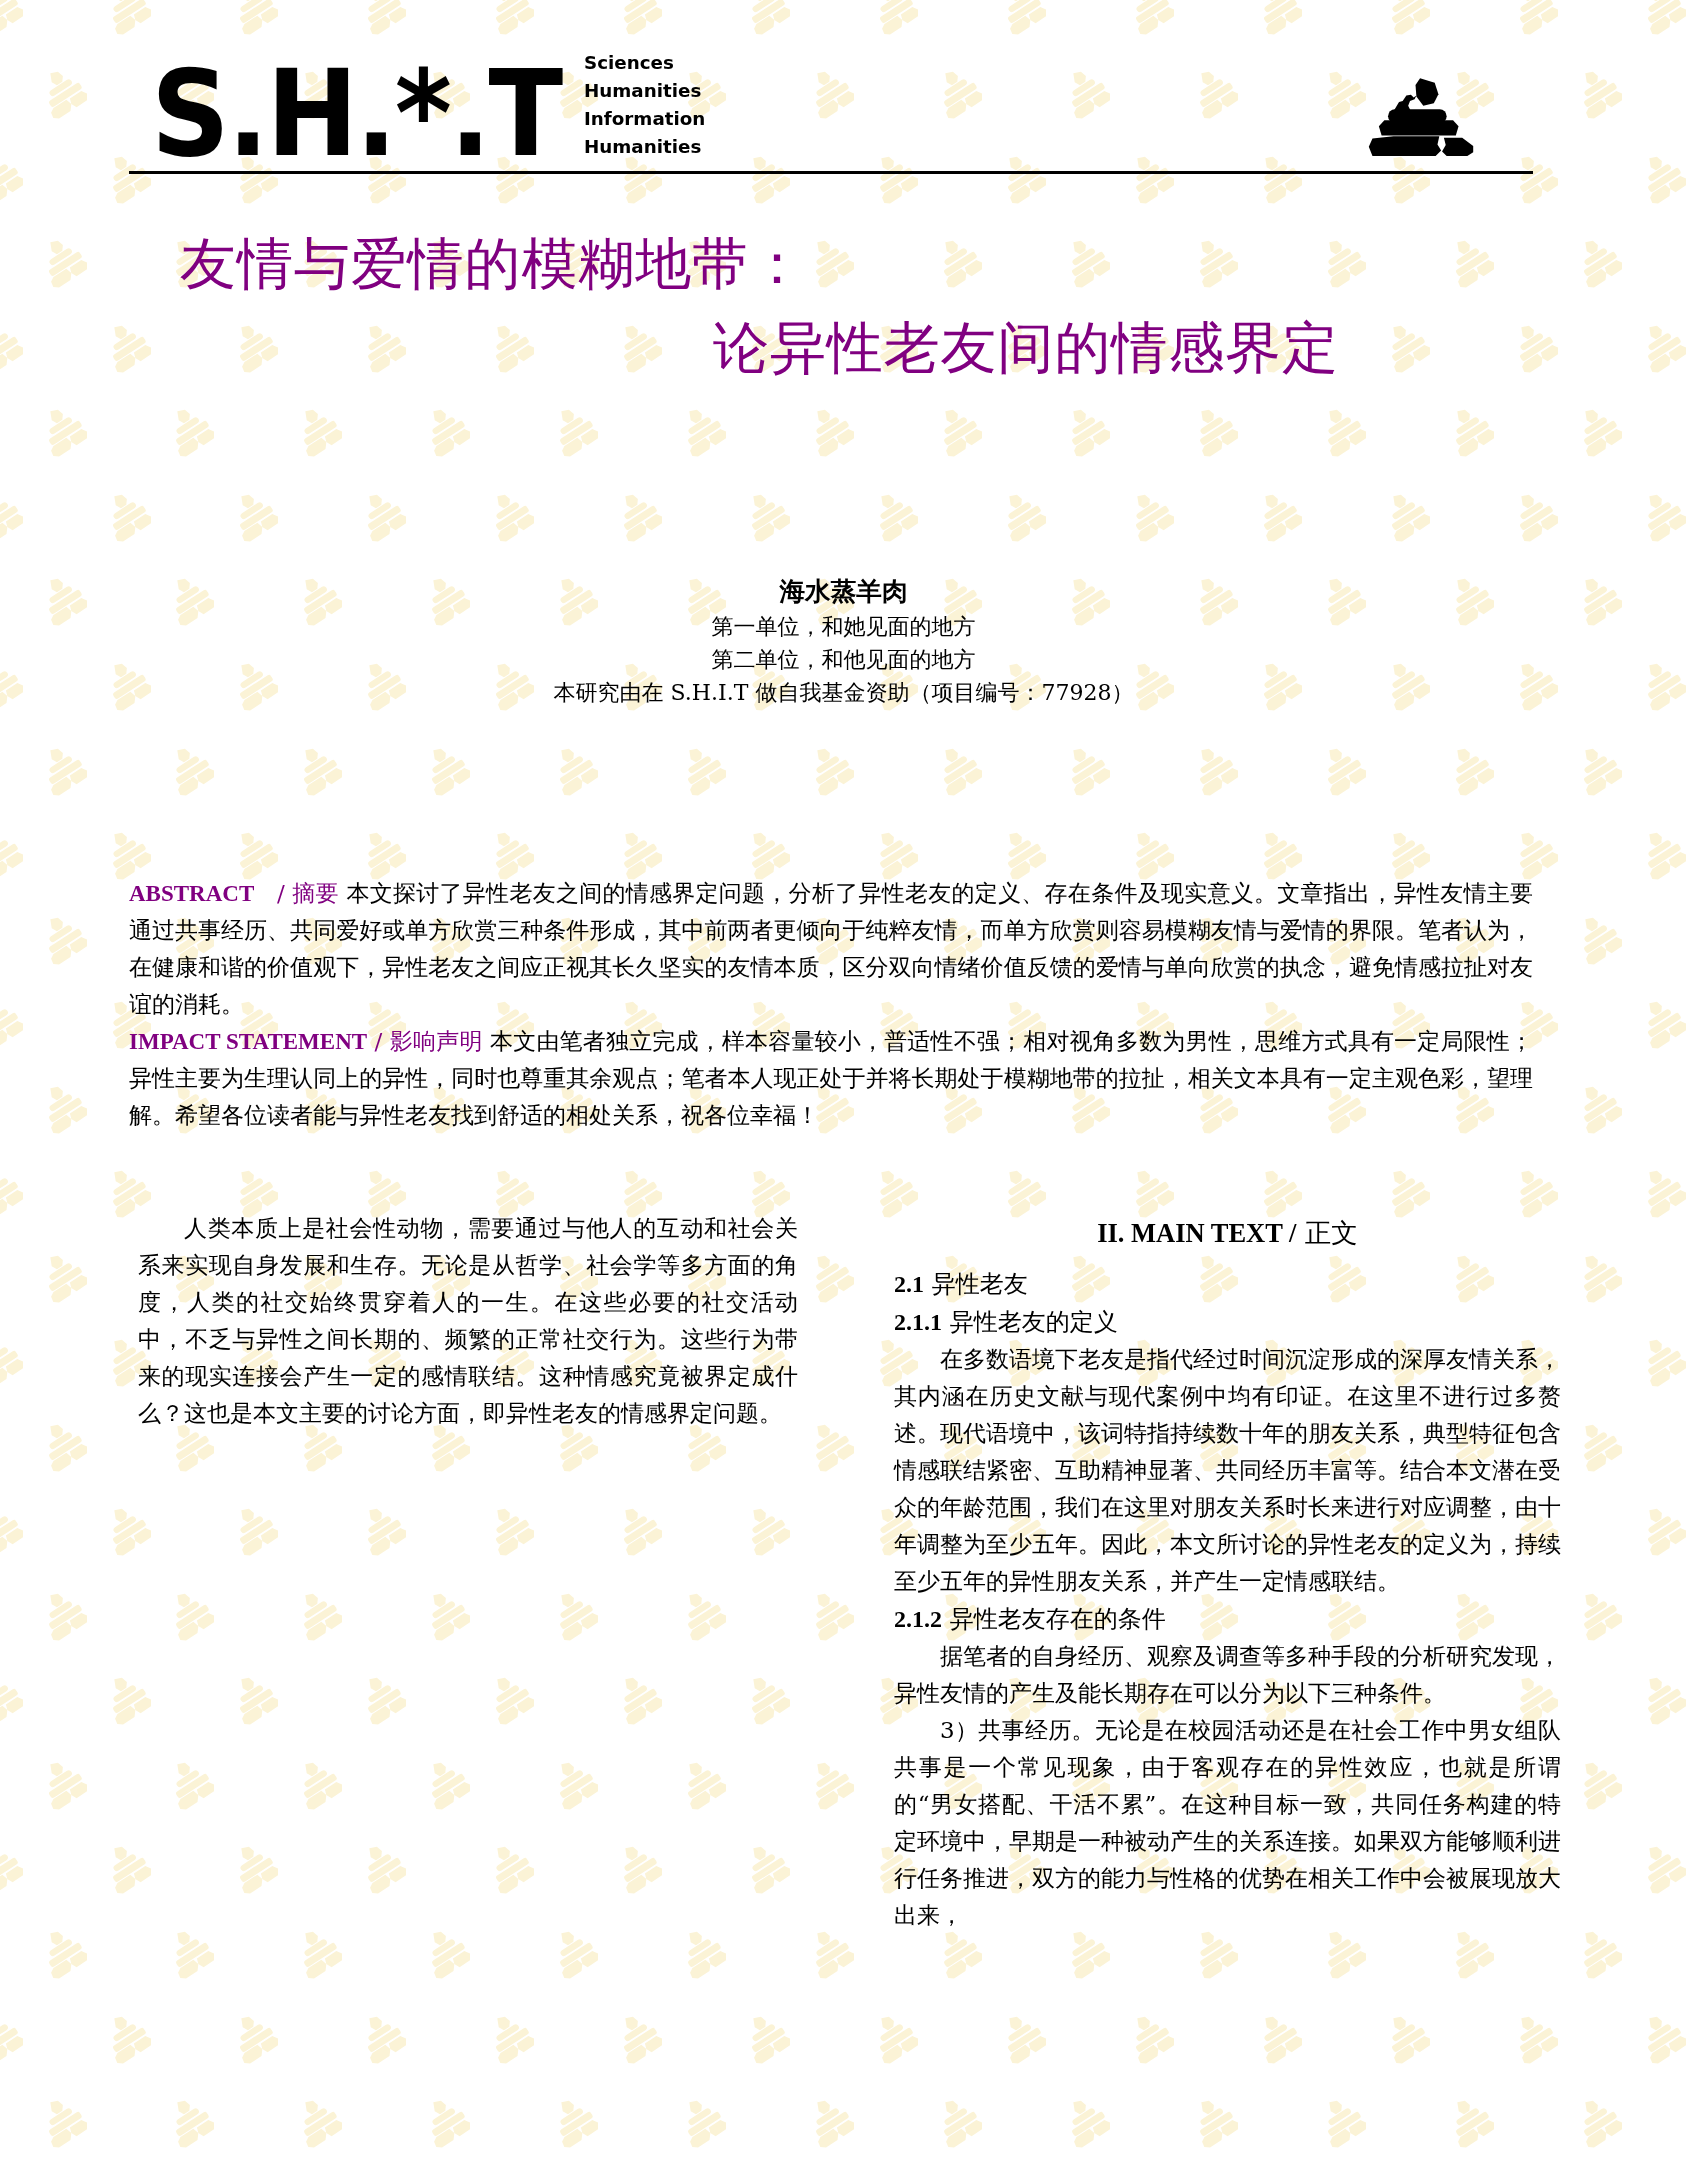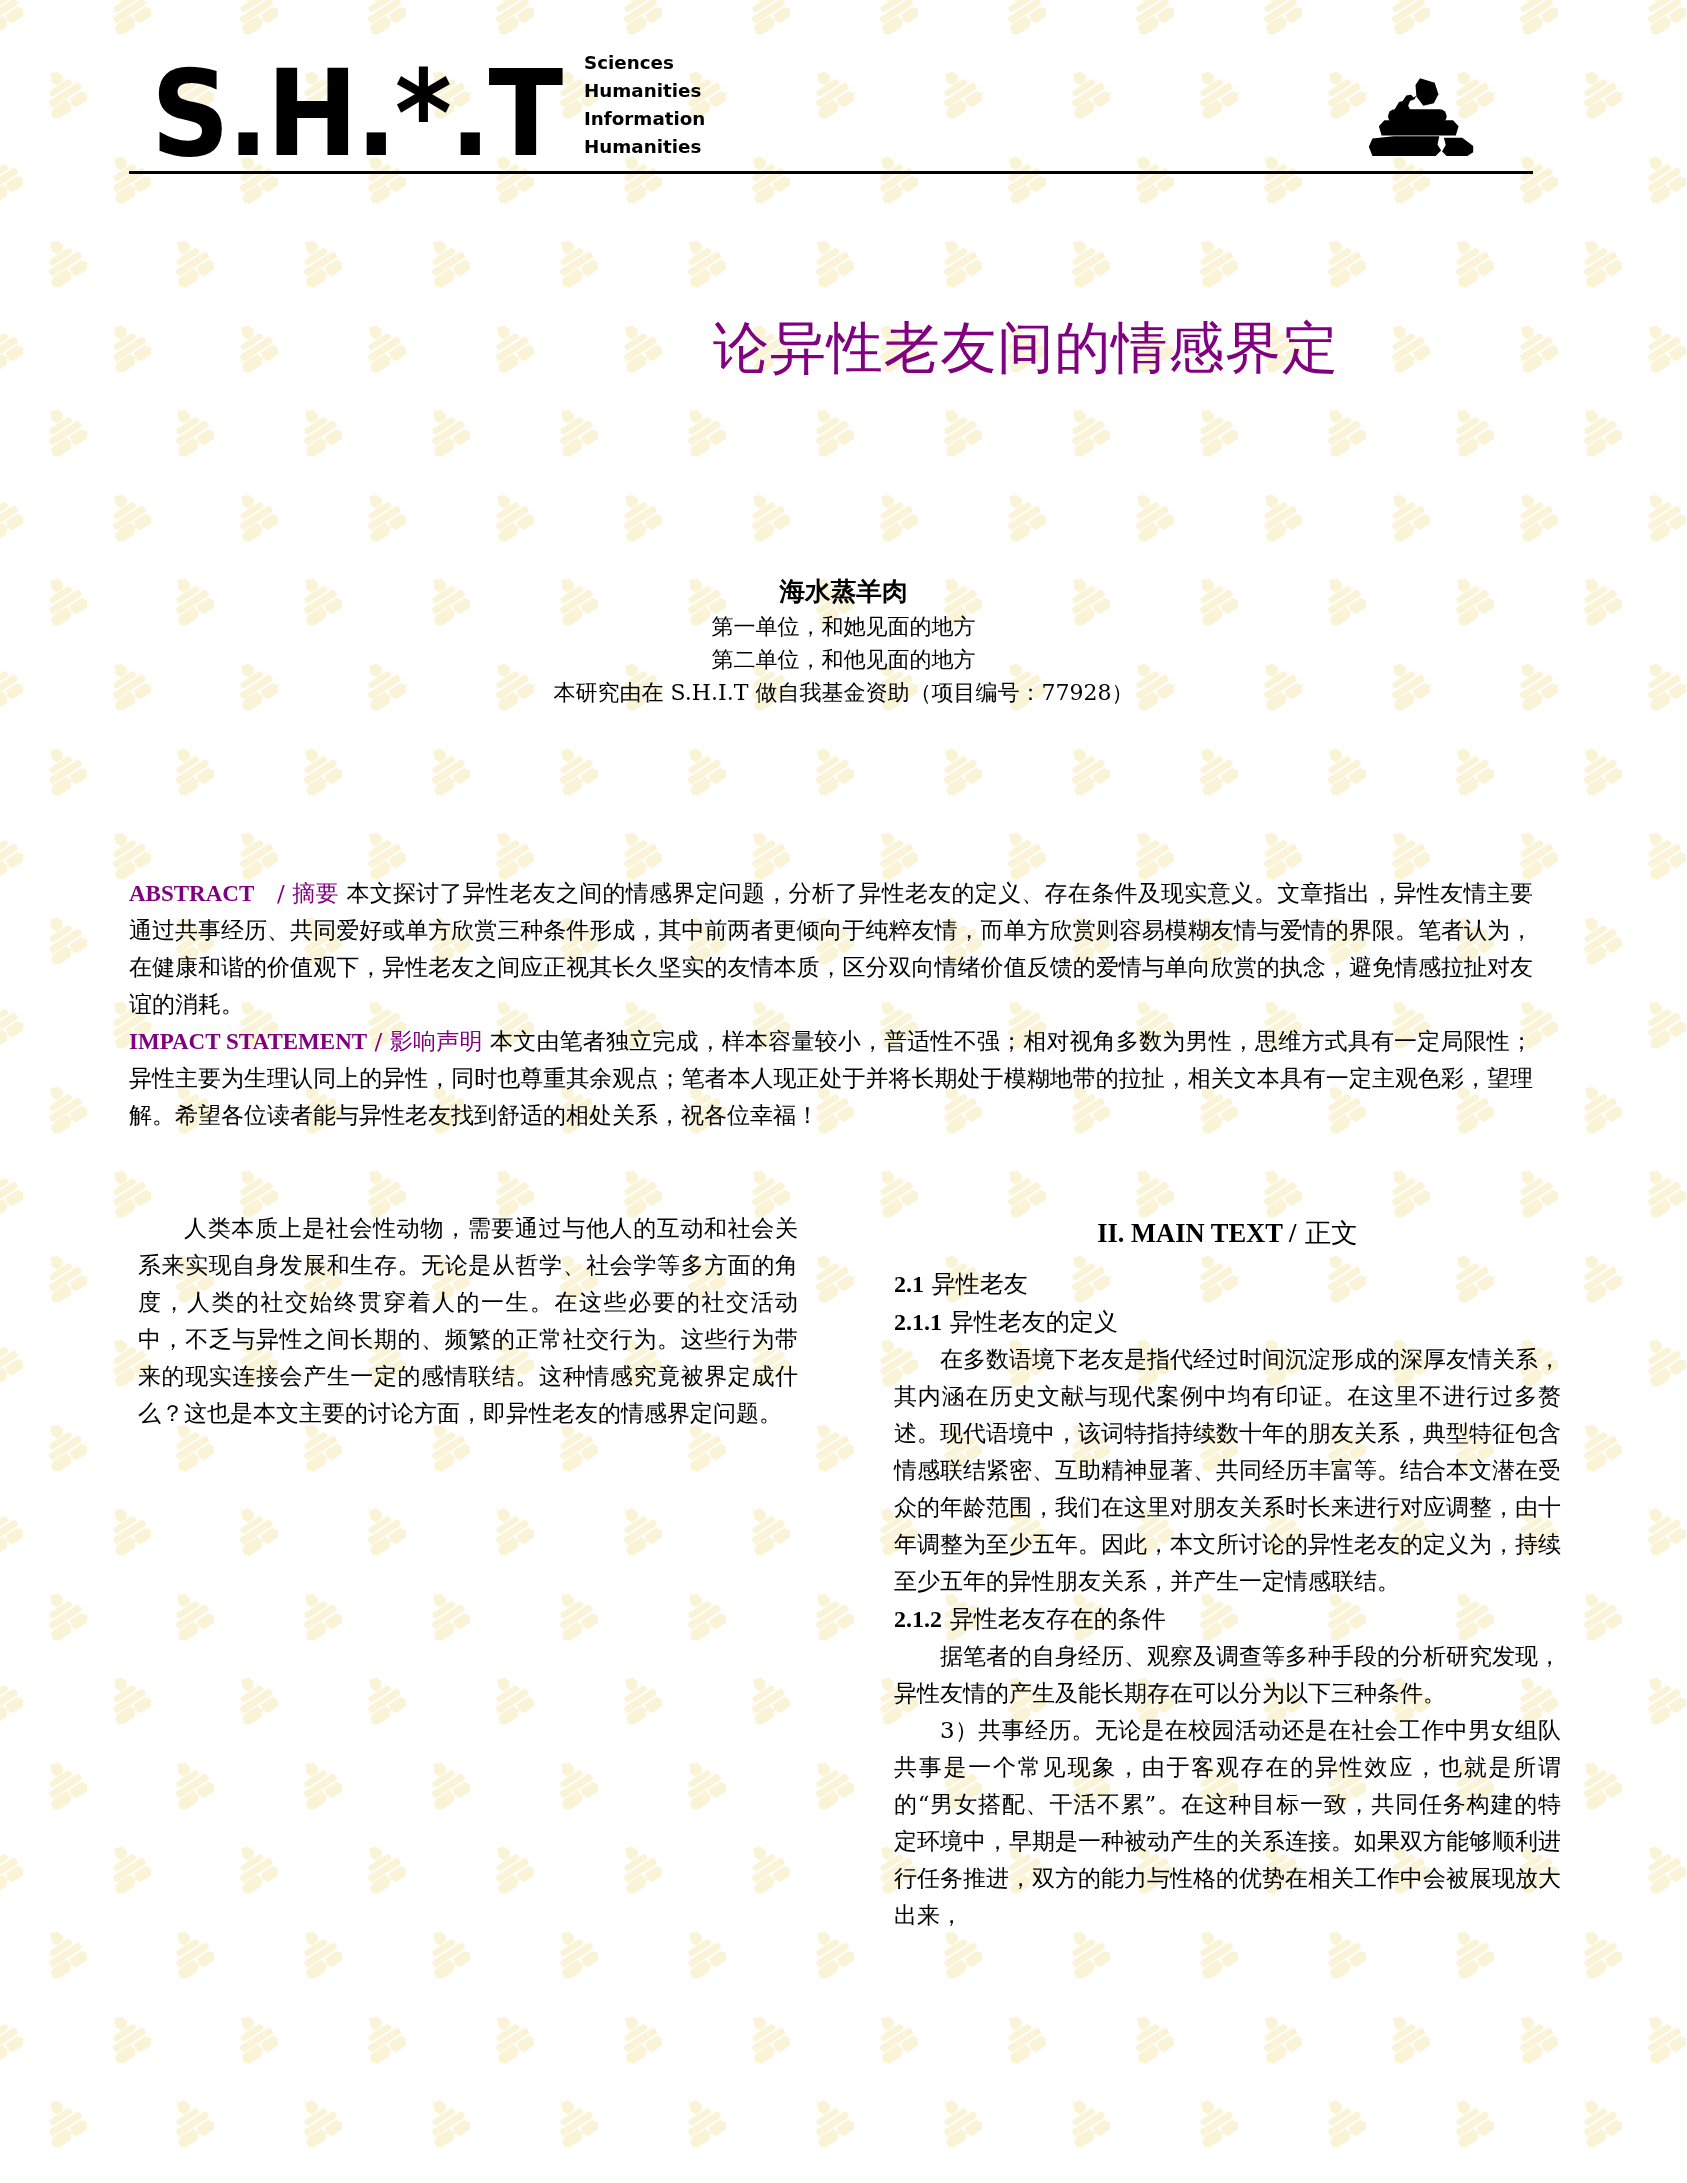--- a/index.html
+++ b/index.html
@@ -3360,20 +3360,21 @@
       <polygon points="118,20 150,30 158,55 148,75 125,80 110,60 108,35" fill="#000"></polygon>
       <path d="M60,92 L72,72 L80,70 L88,58 L98,56 L104,62 L110,58 L106,66 L96,70 L92,80 L98,92 Z" fill="#000"></path>
       <rect x="48" y="88" width="128" height="30" rx="15" fill="#000"></rect>
       <polygon points="28,125 40,112 190,112 202,125 196,145 34,145" fill="#000"></polygon>
       <polygon points="6,170 14,152 60,147 160,147 156,165 164,178 150,192 60,192 14,190" fill="#000"></polygon>
       <polygon points="170,150 210,150 234,168 234,182 218,192 178,192 166,180 174,166" fill="#000"></polygon>
     </svg>
   </div>
   <div class="rule"></div>
 
+  <div class="title title-1">友情与爱情的模糊地带：</div>
   <div class="title title-2">论异性老友间的情感界定</div>
 
   <div class="author-block">
     <div class="author-name">海水蒸羊肉</div>
     <div>第一单位，和她见面的地方</div>
     <div>第二单位，和他见面的地方</div>
     <div>本研究由在 S.H.I.T 做自我基金资助（项目编号：77928）</div>
   </div>
 
   <div class="abstract">

